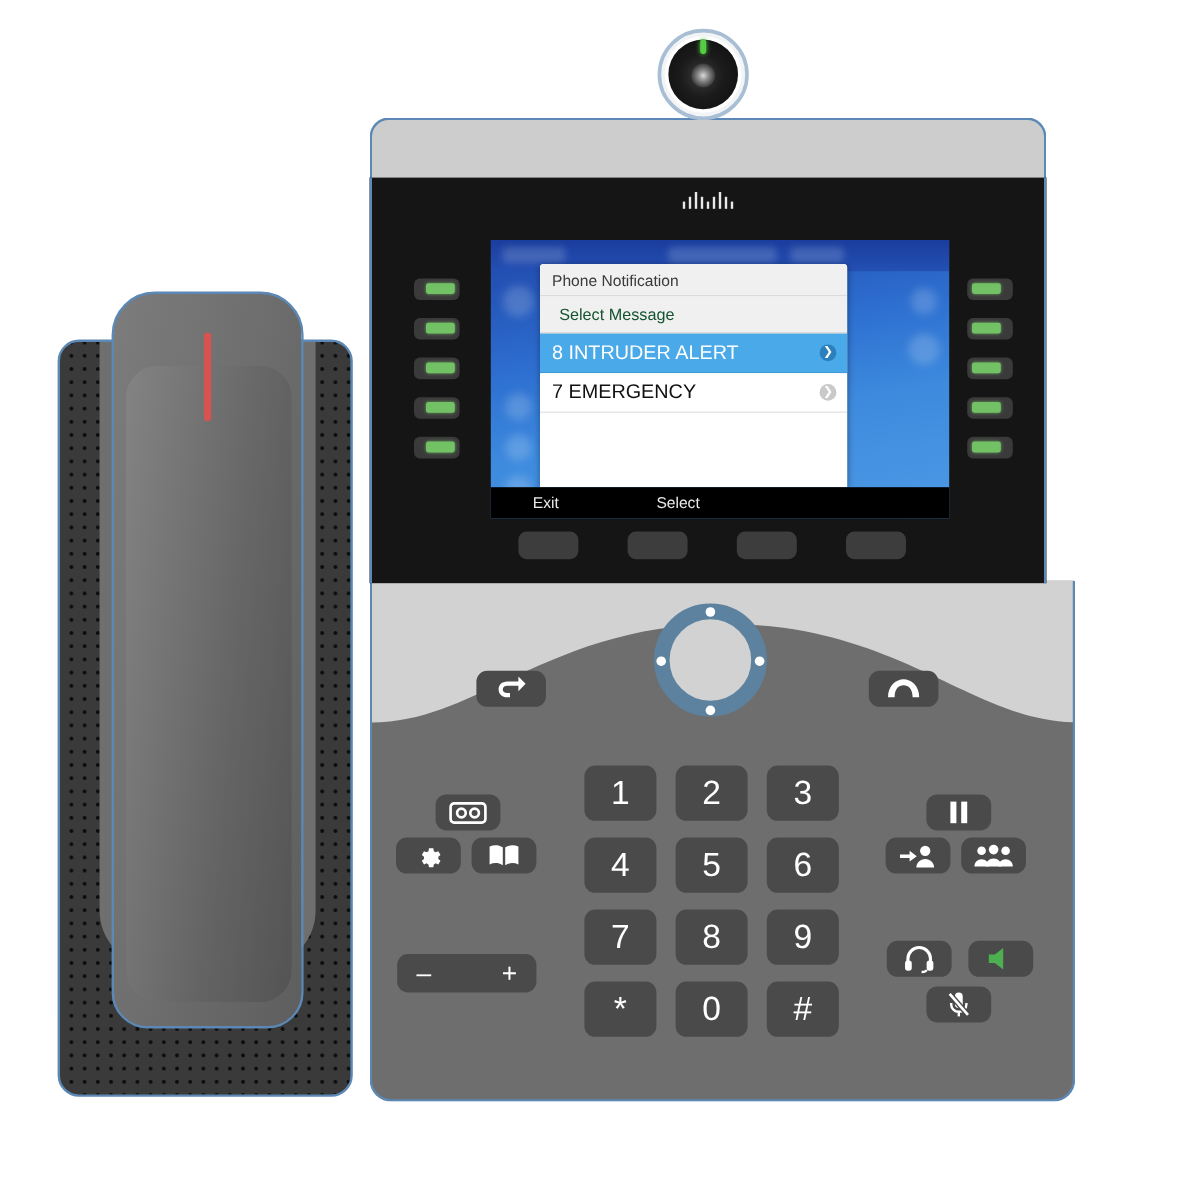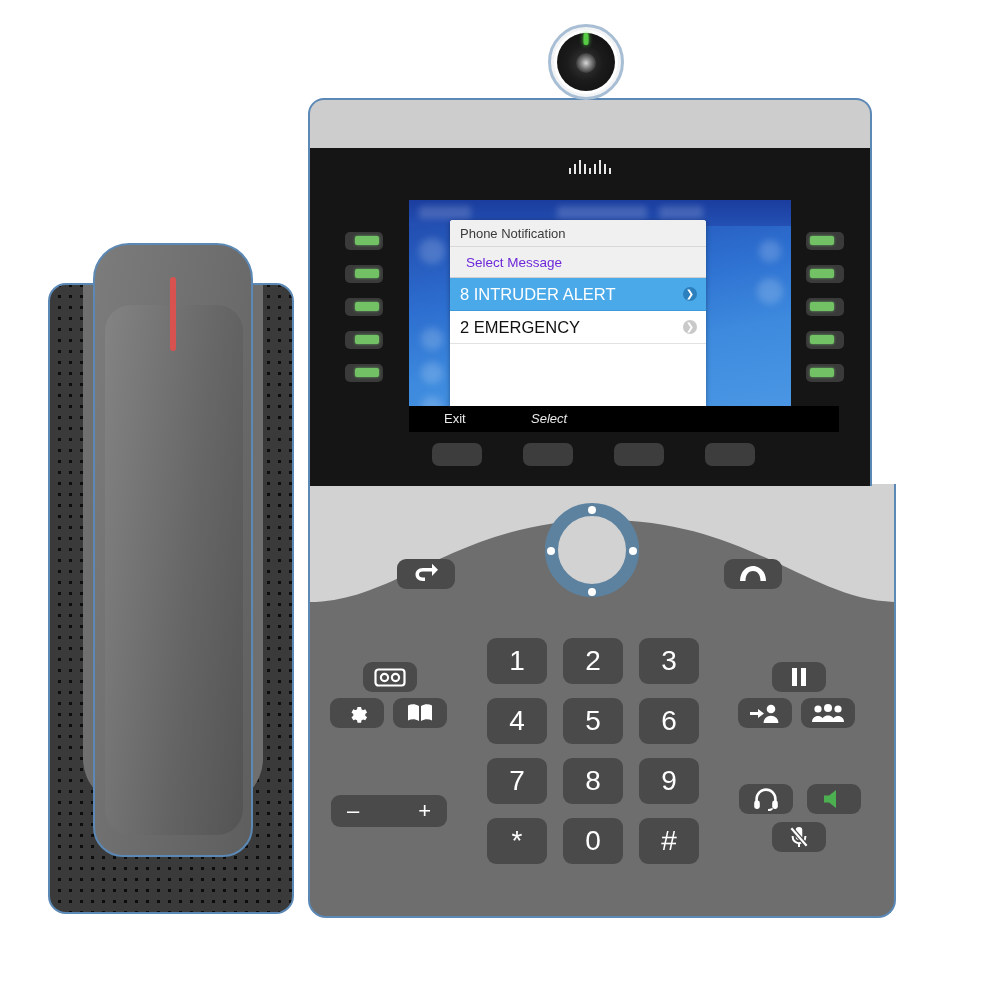--- a/index.html
+++ b/index.html
@@ -160,21 +160,21 @@
     height: 27px;
     background: #f0f0f0;
     border-bottom: 1px solid #d8d8d8;
     color: #3a3a3a;
     font-size: 13px;
   }
   .dlg-sub {
     height: 31px;
     background: #f0f0f0;
     border-bottom: 1px solid #cfcfcf;
-    color: #6d28d9;
+    color: #14532d;
     font-size: 13.5px;
     padding-left: 16px;
   }
   .dlg-item {
     height: 33px;
     background: #ffffff;
     border-bottom: 1px solid #e2e2e2;
     color: #111111;
     font-size: 16.5px;
     justify-content: space-between;
@@ -201,32 +201,32 @@
   }
   .dlg-blank {
     height: 61px;
     background: #ffffff;
   }
 
   
   .softkeybar {
     position: absolute;
     left: 409px; top: 406px;
-    width: 430px; height: 26px;
+    width: 382px; height: 26px;
     background: #000000;
     z-index: 20;
     color: #e9e9e9;
     font-size: 13px;
   }
   .softkeybar span {
     position: absolute;
     top: 5px;
   }
   .sk-1 { left: 35px; }
-  .sk-2 { left: 122px; font-style: italic; }
+  .sk-2 { left: 138px; }
 
   
   .skbtn {
     position: absolute;
     top: 443px;
     width: 50px; height: 23px;
     border-radius: 7px;
     background: #3d3d3d;
     z-index: 20;
   }
@@ -471,21 +471,21 @@
         <span>Phone Notification</span>
       </div>
       <div class="dlg-row dlg-sub">
         <span>Select Message</span>
       </div>
       <div class="dlg-row dlg-item selected">
         <span>8 INTRUDER ALERT</span>
         <span class="chev">❯</span>
       </div>
       <div class="dlg-row dlg-item">
-        <span>2 EMERGENCY</span>
+        <span>7 EMERGENCY</span>
         <span class="chev">❯</span>
       </div>
       <div class="dlg-blank"></div>
     </div>
   </div>
 
   <div class="softkeybar">
     <span class="sk-1">Exit</span>
     <span class="sk-2">Select</span>
   </div>

